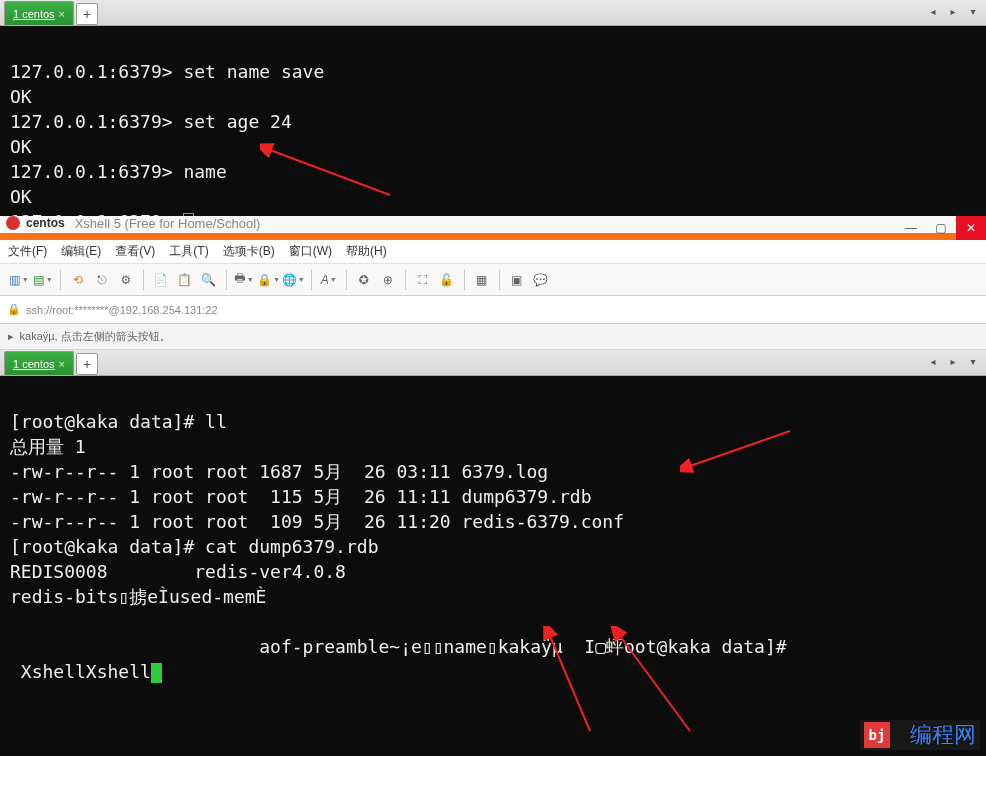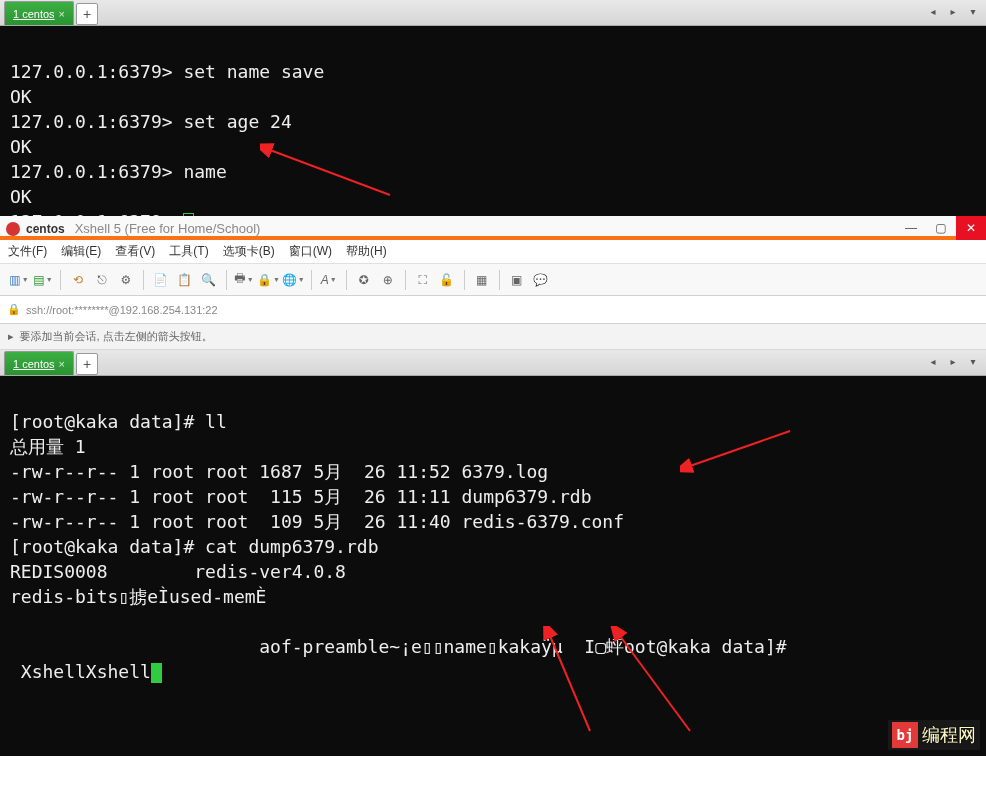--- a/index.html
+++ b/index.html
@@ -11,21 +11,21 @@
 .tab-add { width:22px; height:22px; line-height:20px; text-align:center; border:1px solid #999; background:#fff; font-size:14px; color:#555; border-radius:2px; }
 .tab-right { position:absolute; right:4px; top:4px; display:flex; gap:2px; }
 .tab-right div { width:18px; height:18px; line-height:16px; text-align:center; color:#555; font-size:10px; cursor:pointer; }
 
 .terminal { background:#0c0c0c; color:#eee; font-family:Consolas,monospace; font-size:18px; line-height:25px; padding:8px 10px; white-space:pre; position:relative; }
 .t1 { height:190px; }
 .t2 { height:380px; }
 .cursor { display:inline-block; width:11px; height:20px; border:1px solid #2ecc40; vertical-align:middle; }
 .cursor.fill { background:#2ecc40; }
 
-.titlebar { height:24px; display:flex; align-items:flex-end; padding:0 6px; background:#f9f9f9; border-bottom:4px solid #f97316; position:relative; }
+.titlebar { height:24px; display:flex; align-items:flex-start; padding:0 6px; background:#f9f9f9; border-bottom:7px solid #f97316; position:relative; }
 .titlebar .logo { width:14px; height:14px; border-radius:50%; background:#d63333; margin-right:6px; }
 .titlebar .ttl1 { font-weight:bold; color:#333; margin-right:10px; }
 .titlebar .ttl2 { color:#888; font-size:13px; }
 .win-btns { position:absolute; right:0; top:0; display:flex; }
 .win-btns div { width:30px; height:24px; display:flex; align-items:center; justify-content:center; color:#555; }
 .win-btns .cls { background:#e81123; color:#fff; }
 
 .menubar { height:24px; display:flex; align-items:center; padding:0 8px; gap:14px; color:#333; border-bottom:1px solid #e0e0e0; }
 .menubar span { cursor:pointer; }
 
@@ -37,23 +37,23 @@
 .tbtn .dd { font-size:7px; margin-left:1px; color:#777; }
 .sep { width:1px; height:20px; background:#ccc; margin:0 4px; }
 
 .addrbar { height:28px; display:flex; align-items:center; padding:0 8px; gap:6px; border-bottom:1px solid #d0d0d0; color:#888; font-size:11px; }
 .addrbar .lockicon { width:12px; height:12px; display:inline-flex; align-items:center; justify-content:center; }
 
 .hintbar { height:26px; display:flex; align-items:center; padding:0 8px; gap:6px; border-bottom:1px solid #d8d8d8; color:#666; background:#f3f3f3; font-size:11px; }
 
 svg.arrow { position:absolute; pointer-events:none; }
 
-.watermark { position:absolute; right:6px; bottom:6px; display:flex; align-items:center; gap:4px; background:rgba(255,255,255,.05); padding:2px 4px; }
+.watermark { position:absolute; right:6px; bottom:6px; display:flex; gap:20px; background:rgba(255,255,255,.05); padding:2px 4px; }
 .watermark .wm-logo { width:26px; height:26px; background:#e23939; color:#fff; font-weight:bold; font-size:14px; display:flex; align-items:center; justify-content:center; }
-.watermark .wm-txt { color:#fef9c3; font-size:18px; font-family:"Microsoft YaHei"; text-shadow:0 0 2px #000; }
+.watermark .wm-txt { color:#3b82f6; font-size:22px; font-family:"Microsoft YaHei"; text-shadow:0 0 2px #000; }
 </style>
 </head>
 <body>
 
 <div class="tab-bar">
   <div class="tab">
     <span class="u">1 centos</span>
     <span class="tab-close">×</span>
   </div>
   <div class="tab-add">+</div>
@@ -136,42 +136,42 @@
   <div class="tbtn">💬</div>
 </div>
 
 <div class="addrbar">
   <span class="lockicon">🔒</span>
   <span>ssh://root:********@192.168.254.131:22</span>
 </div>
 
 <div class="hintbar">
   <span>▸</span>
-  <span>要添加当前会话, 点击左侧的箭头按钮。</span>
+  <span>kakaÿµ, 点击左侧的箭头按钮。</span>
 </div>
 
 <div class="tab-bar">
   <div class="tab">
     <span class="u">1 centos</span>
     <span class="tab-close">×</span>
   </div>
   <div class="tab-add">+</div>
   <div class="tab-right">
     <div>◂</div>
     <div>▸</div>
     <div>▾</div>
   </div>
 </div>
 
 <div class="terminal t2">
 <span>[root@kaka data]# </span><span>ll</span>
 <span>总用量 1</span>
-<span>-rw-r--r-- 1 root root 1687 5月  26 11:52 6379.log</span>
+<span>-rw-r--r-- 1 root root 1687 5月  26 03:11 6379.log</span>
 <span>-rw-r--r-- 1 root root  115 5月  26 11:11 dump6379.rdb</span>
-<span>-rw-r--r-- 1 root root  109 5月  26 11:40 redis-6379.conf</span>
+<span>-rw-r--r-- 1 root root  109 5月  26 11:20 redis-6379.conf</span>
 <span>[root@kaka data]# </span><span>cat dump6379.rdb</span>
 <span>REDIS0008        redis-ver4.0.8</span>
 <span>redis-bits▯掳eÌused-memÈ</span>
 
 <span>                       aof-preamble~¡e▯▯name▯kakaÿµ  I▢蚲oot@kaka data]#</span>
 <span> XshellXshell</span><span class="cursor fill"></span>
 <svg class="arrow" style="left:680px;top:50px;" width="120" height="50">
       <line x1="110" y1="5" x2="10" y2="40" stroke="#e22" stroke-width="2" marker-end="url(#ah1)"></line>
     </svg>
 <svg class="arrow" style="left:540px;top:250px;" width="70" height="110">

